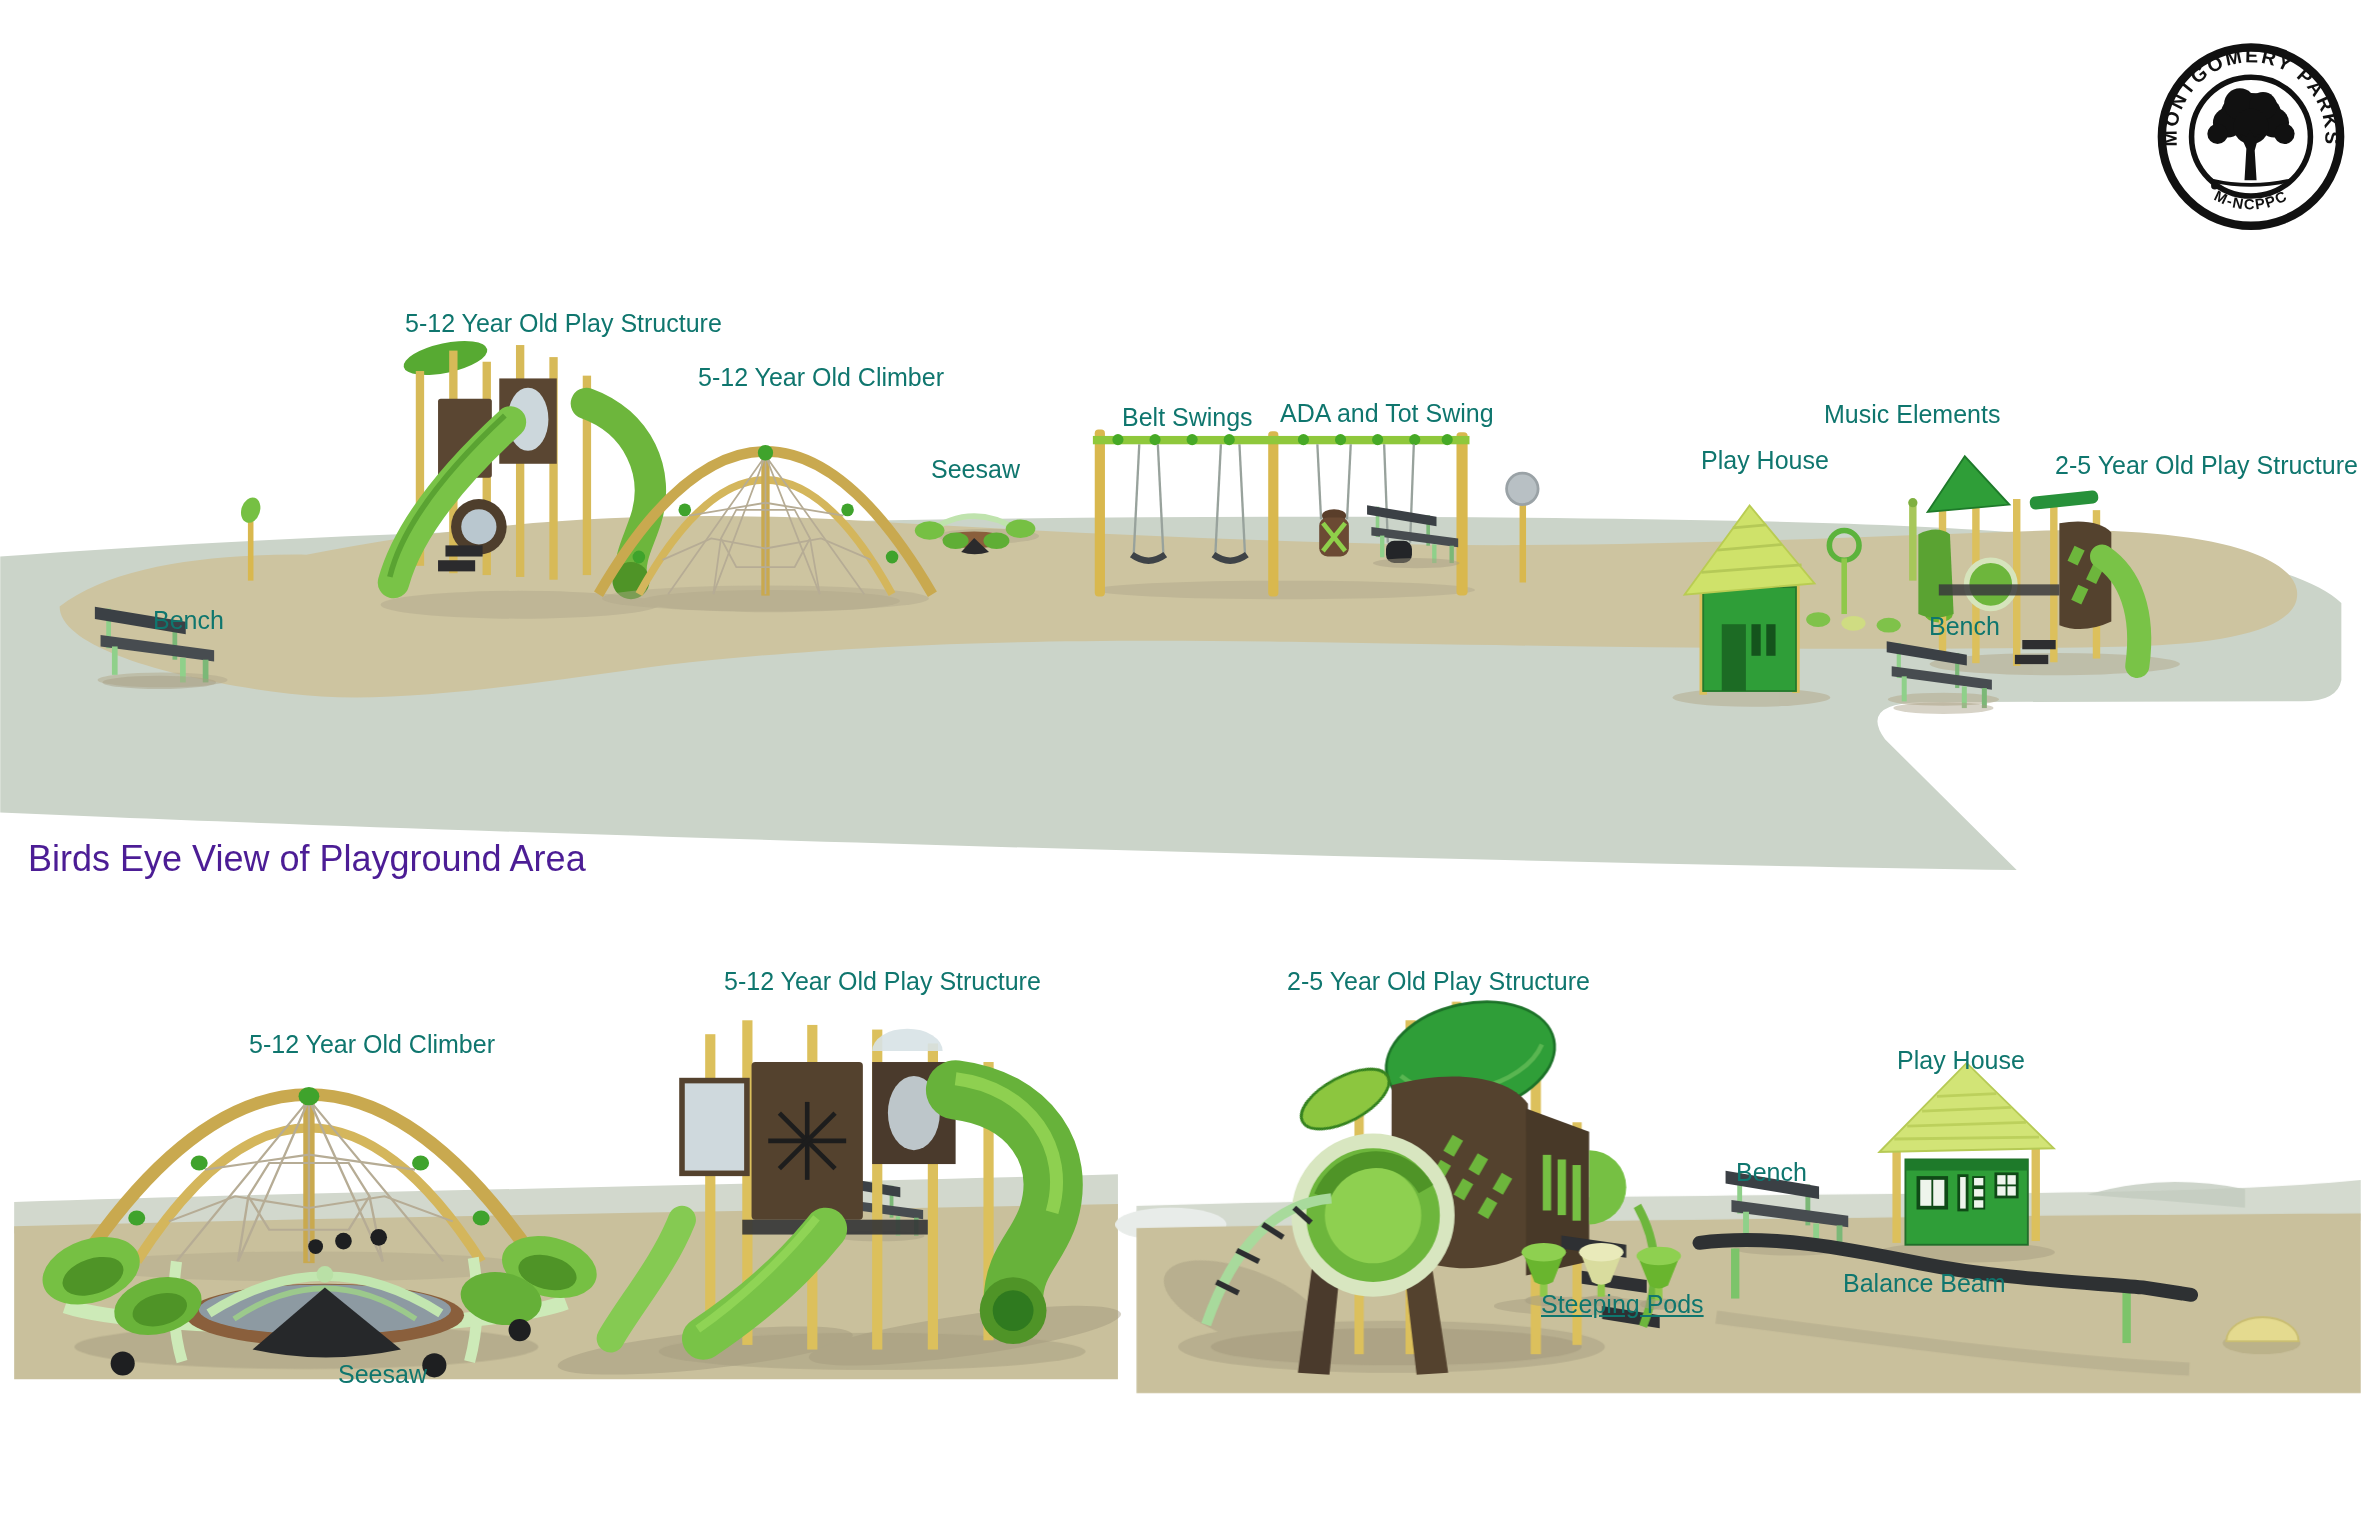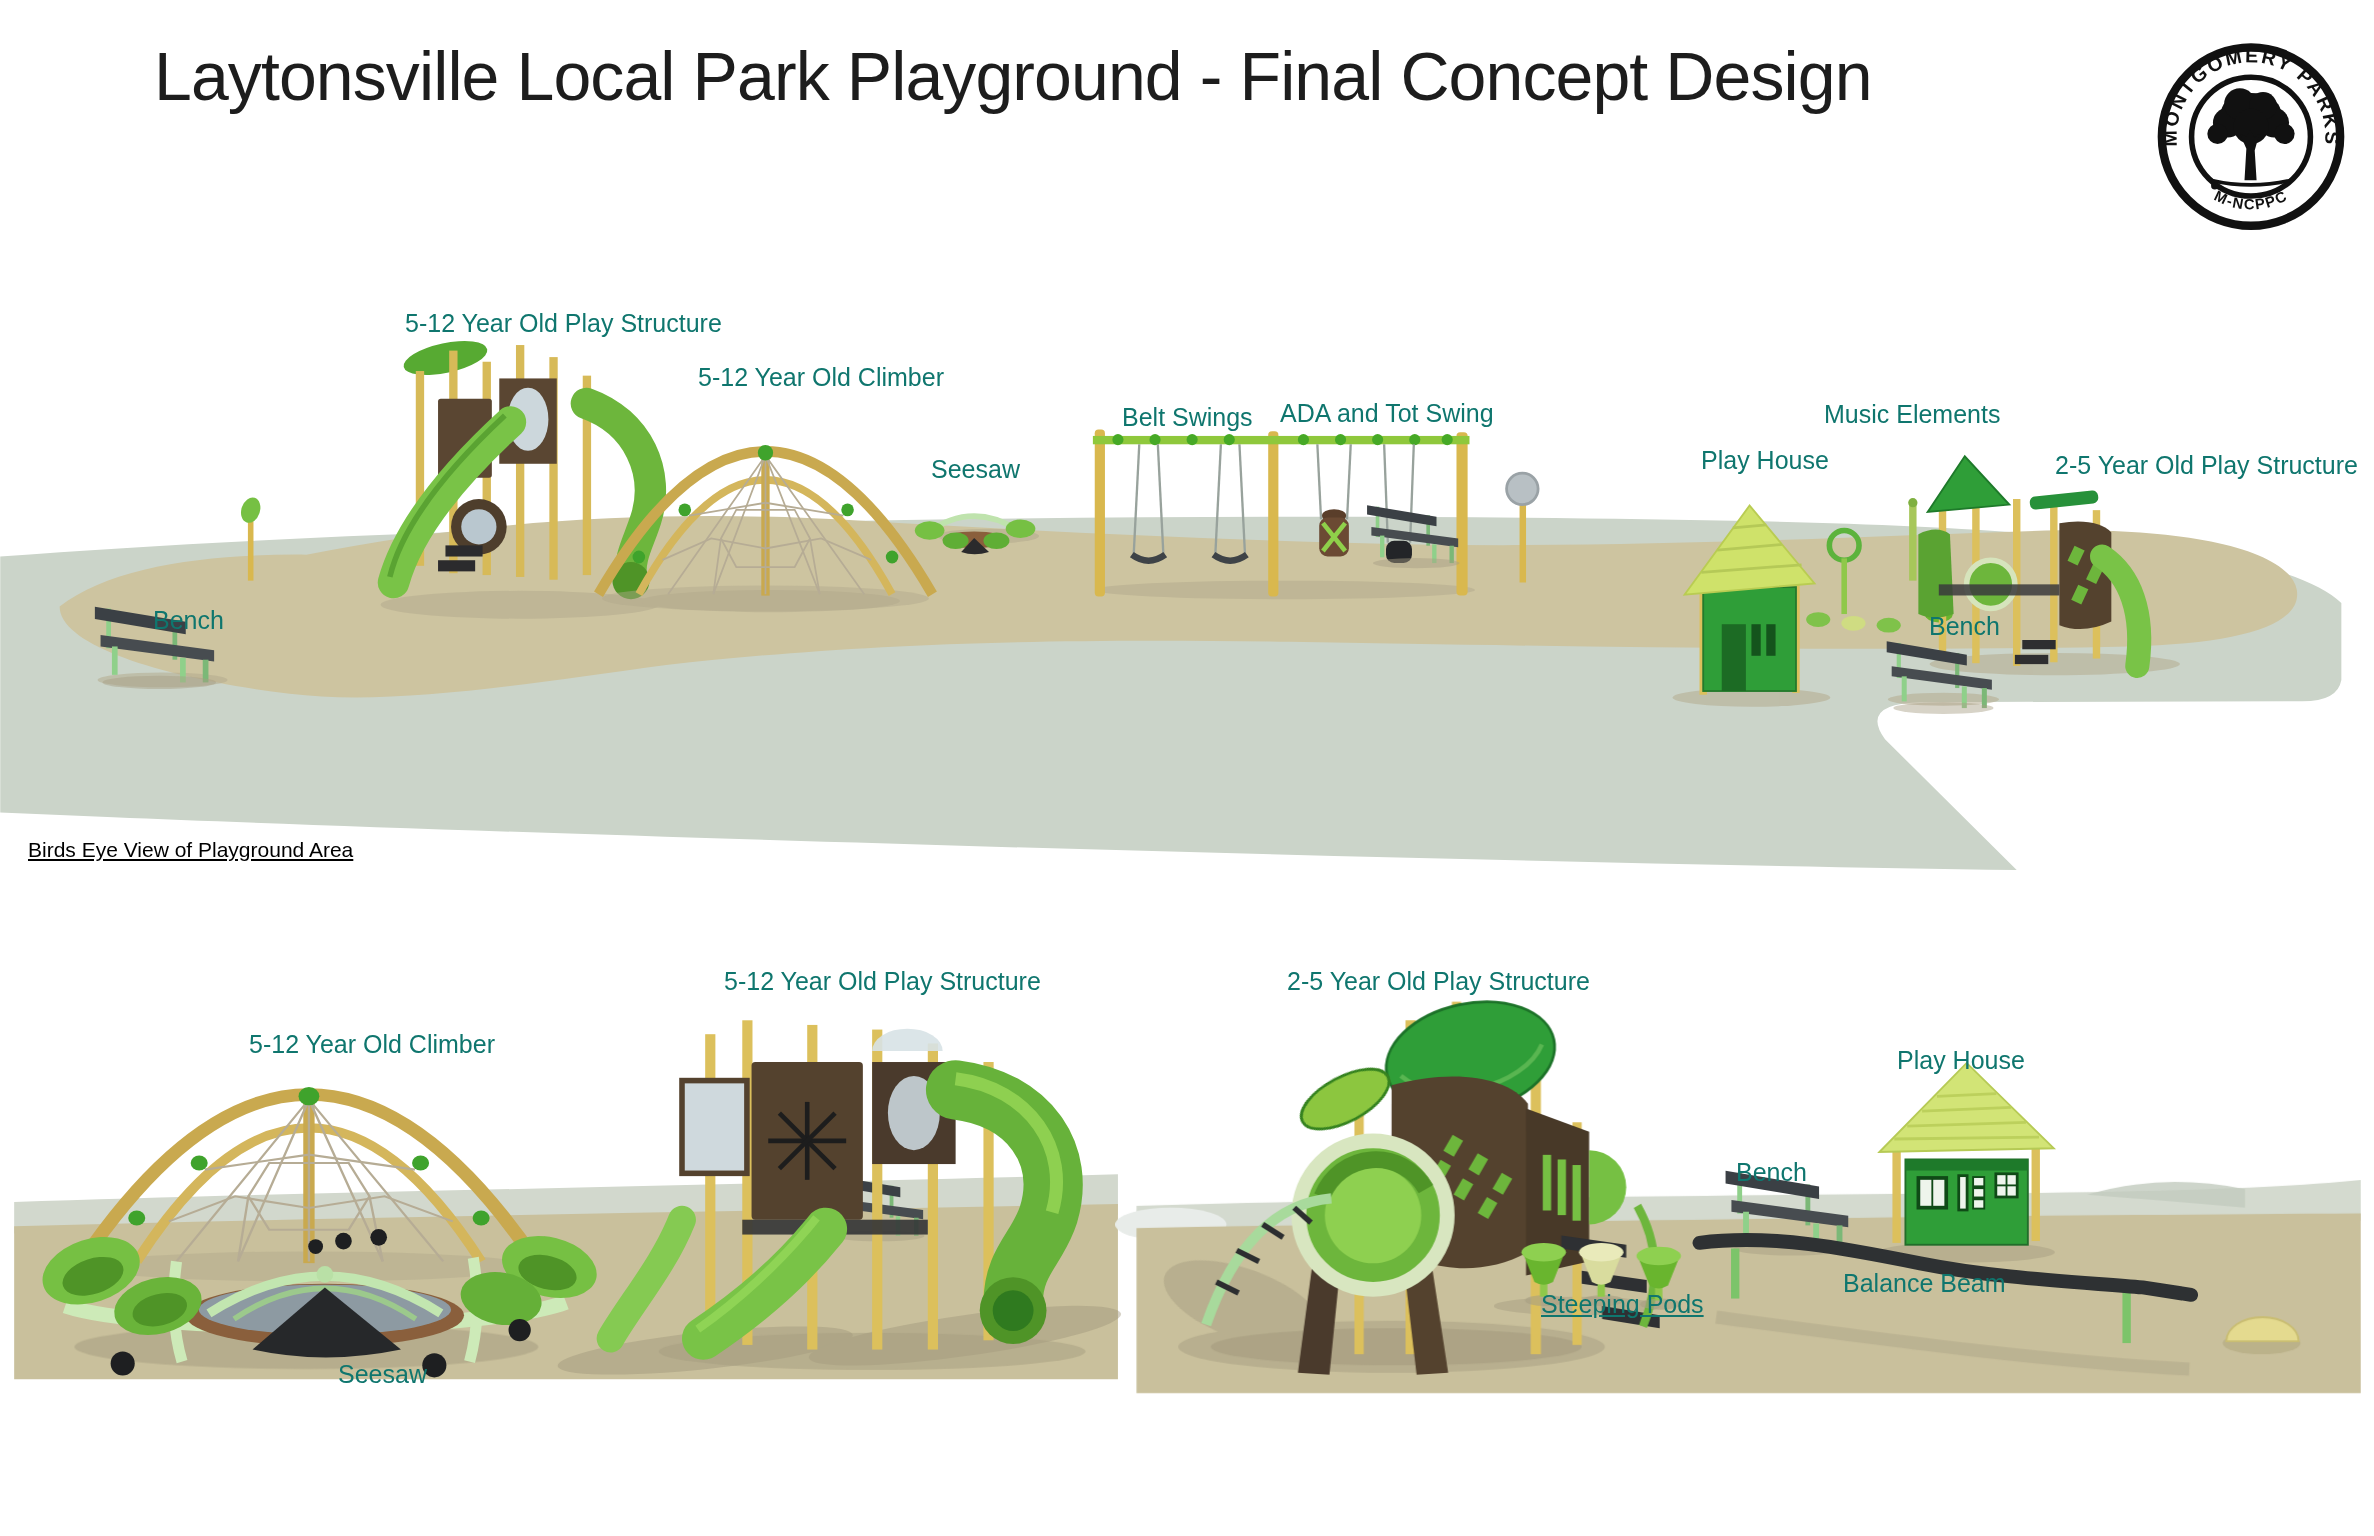--- a/index.html
+++ b/index.html
@@ -12,21 +12,21 @@
     font-size:68px; font-weight:300; letter-spacing:-0.9px; color:#1d1d1d;
     white-space:nowrap;
   }
   .logo{ position:absolute; left:2150px; top:41px; width:202px; height:195px; }
   .scene{ position:absolute; left:0; top:0; width:2375px; height:1536px; }
   .lbl{
     position:absolute; font-size:25px; color:#0f766e; white-space:nowrap;
     font-weight:400;
   }
   .caption{
-    position:absolute; font-size:21px; color:#000000; white-space:nowrap;text-decoration:underline;
+    position:absolute; font-size:36px; color:#4c1d95; white-space:nowrap;
   }
 </style>
 </head>
 <body>
 
 <div class="page">
 
   <svg class="scene" viewBox="0 0 2560 1656" aria-hidden="true">
     <defs>
       <g id="bench-shape">
@@ -409,21 +409,20 @@
         <path d="M1832,1340 C1910,1330 1990,1346 2070,1362 C2150,1378 2240,1382 2310,1388 L2362,1396" stroke="#2e3133" stroke-width="15" fill="none" stroke-linecap="round"></path>
       </g>
 
       <g>
         <ellipse cx="2438" cy="1448" rx="42" ry="12" fill="#b3a87e" opacity="0.6"></ellipse>
         <path d="M2400,1446 a39,26 0 0 1 78,0 Z" fill="#e4da8f" stroke="#c9bd72" stroke-width="2"></path>
       </g>
     </g>
   </svg>
 
-  <div class="title">Laytonsville Local Park Playground - Final Concept Design</div>
 
   <svg class="logo" viewBox="0 0 210 210">
     <defs>
       <path id="arc-top" d="M28.9,127.7 A80,80 0 1 1 181.1,127.7" fill="none"></path>
       <path id="arc-bottom" d="M52,161 A79,79 0 0 0 158,161" fill="none"></path>
     </defs>
     <circle cx="105" cy="103" r="96" fill="none" stroke="#111111" stroke-width="9"></circle>
     <circle cx="105" cy="103" r="64" fill="none" stroke="#111111" stroke-width="6"></circle>
     <text font-family="Liberation Sans, sans-serif" font-size="21" font-weight="bold" fill="#111111" letter-spacing="2.5">
       <textPath href="#arc-top" startOffset="50%" text-anchor="middle">MONTGOMERY PARKS</textPath>

